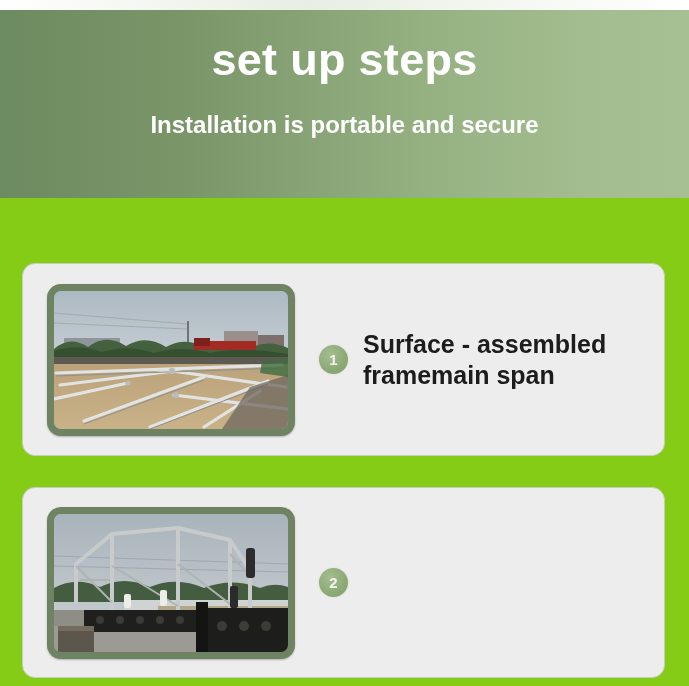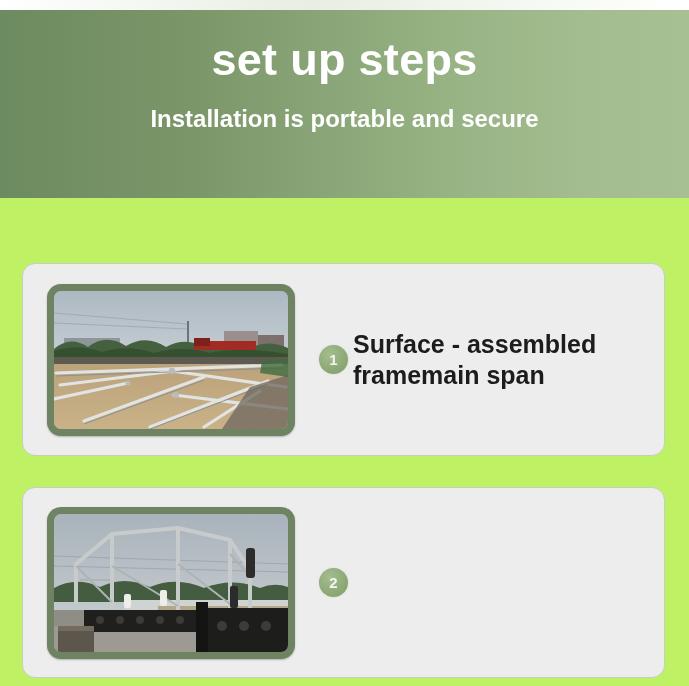--- a/index.html
+++ b/index.html
@@ -11,21 +11,21 @@
     height: 686px;
     background: #ffffff;
     font-family: "Liberation Sans", sans-serif;
     overflow: hidden;
   }
 
   .page {
     position: relative;
     width: 689px;
     height: 686px;
-    background: #bef264;
+    background: #84cc16;
   }
 
   
   .top-strip {
     position: absolute;
     left: 0; top: 0;
     width: 689px;
     height: 10px;
     background: linear-gradient(90deg, #ffffff 0%, #e8eee3 45%, #f5f8f2 75%, #ffffff 100%);
   }
@@ -47,21 +47,21 @@
     margin-top: 26px;
     color: #ffffff;
     font-size: 45px;
     font-weight: bold;
     letter-spacing: 0.3px;
     line-height: 1.05;
     text-align: center;
     white-space: nowrap;
   }
   .banner-subtitle {
-    margin-top: 22px;
+    margin-top: 28px;
     color: #ffffff;
     font-size: 24px;
     font-weight: bold;
     text-align: center;
     white-space: nowrap;
   }
 
   
   .card {
     position: absolute;
@@ -112,21 +112,21 @@
     background: radial-gradient(circle at 38% 33%, #a5bd90 0%, #8eab77 55%, #7f9d68 100%);
     color: #f2f5ef;
     font-size: 15px;
     font-weight: bold;
     display: flex;
     align-items: center;
     justify-content: center;
     box-shadow: 0 0 2px rgba(0,0,0,0.12);
   }
   .step-text {
-    margin-left: 5px;
+    margin-left: 15px;
     color: #1c1c1c;
     font-size: 25px;
     font-weight: bold;
     line-height: 1.22;
     max-width: 300px;
   }
   .card-2 .step-text { max-width: 302px; }
 </style>
 </head>
 <body>

